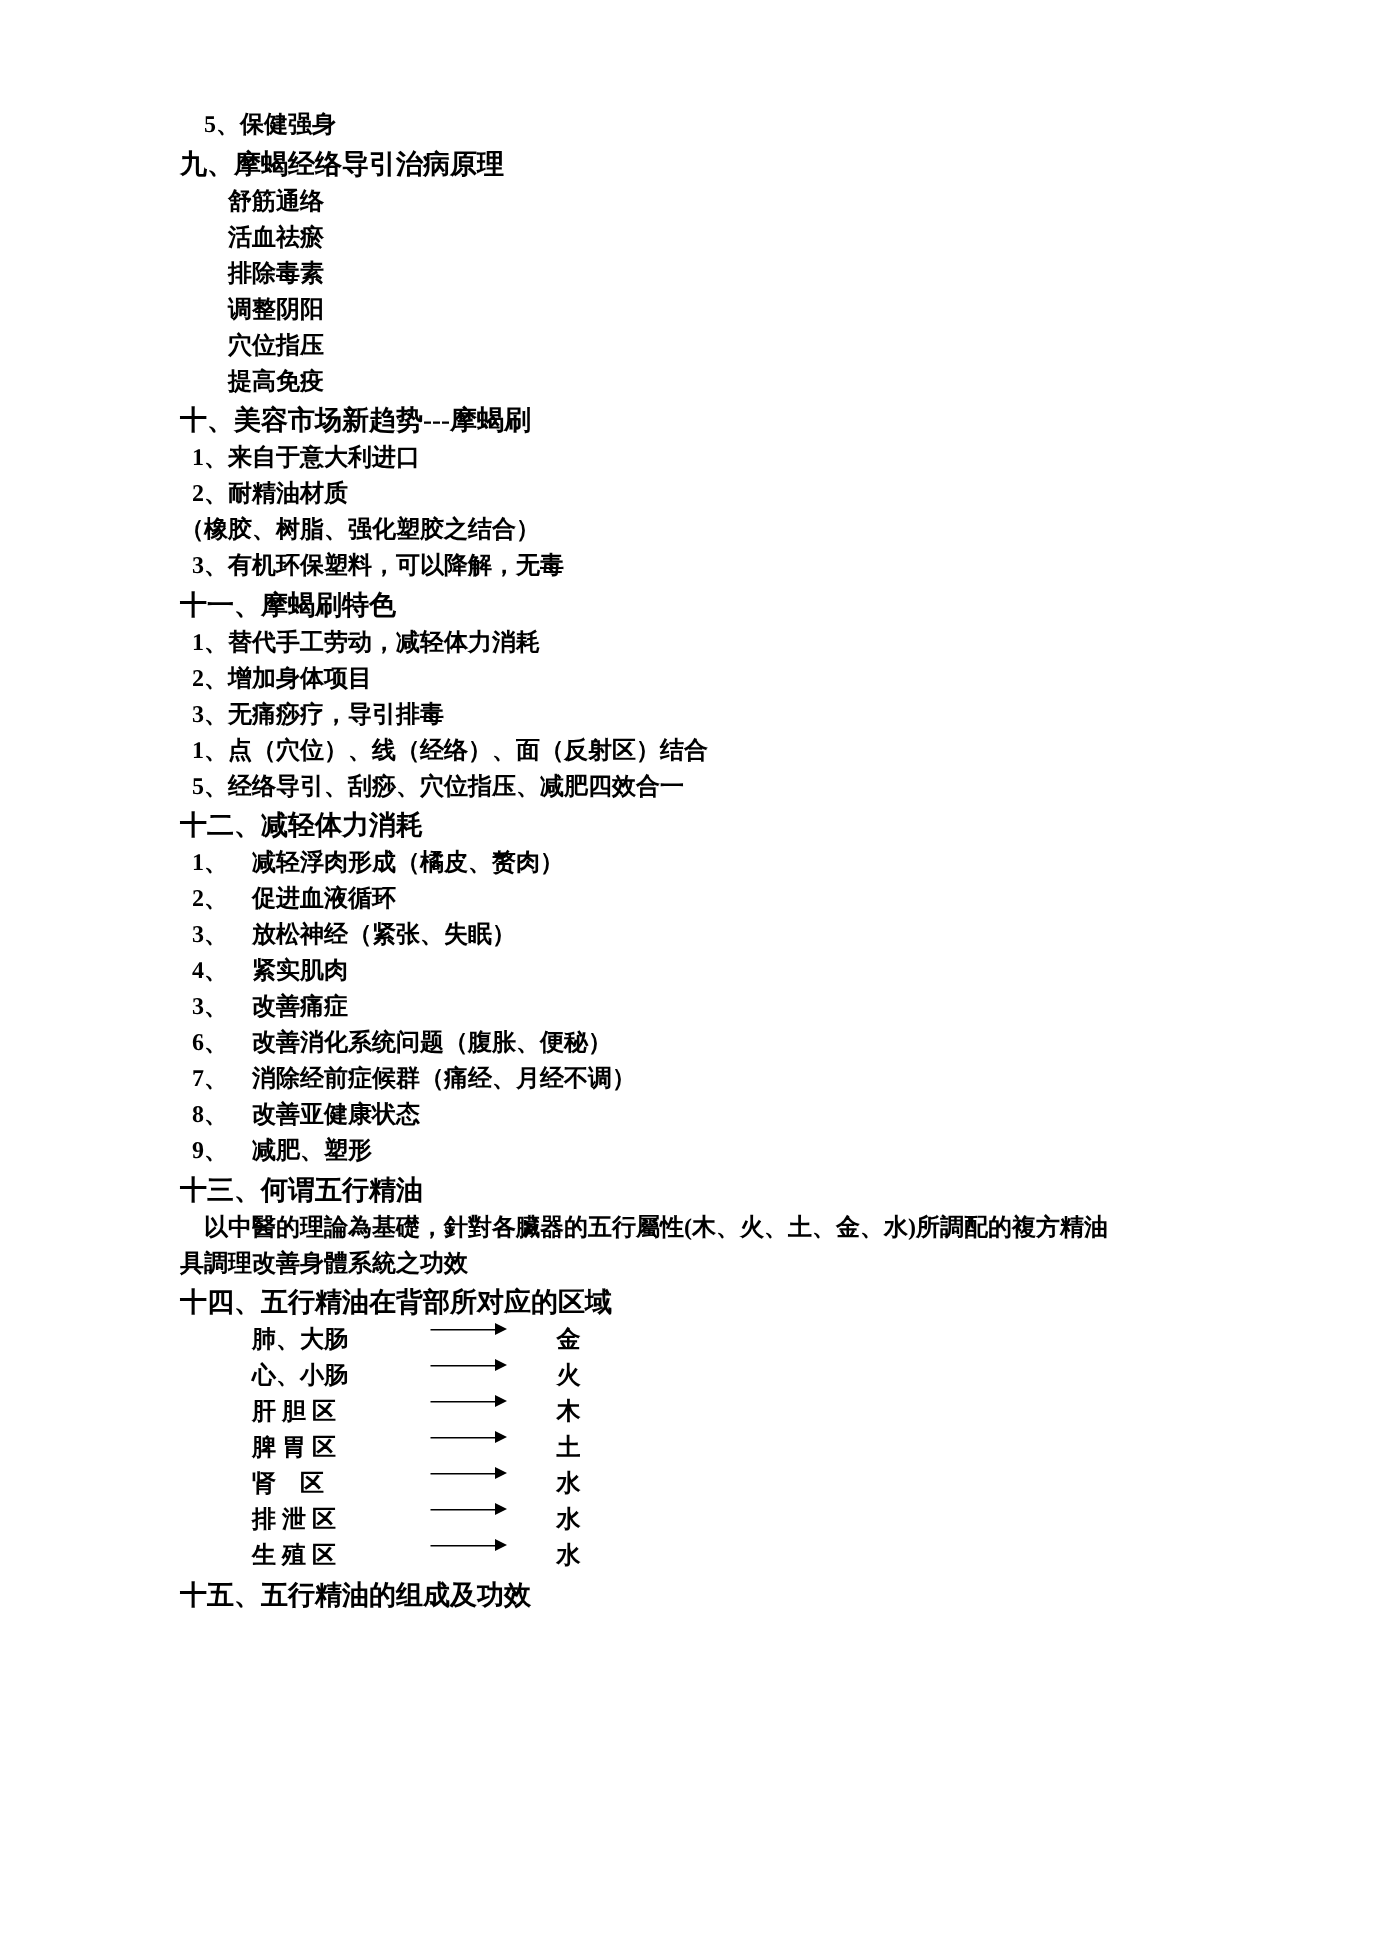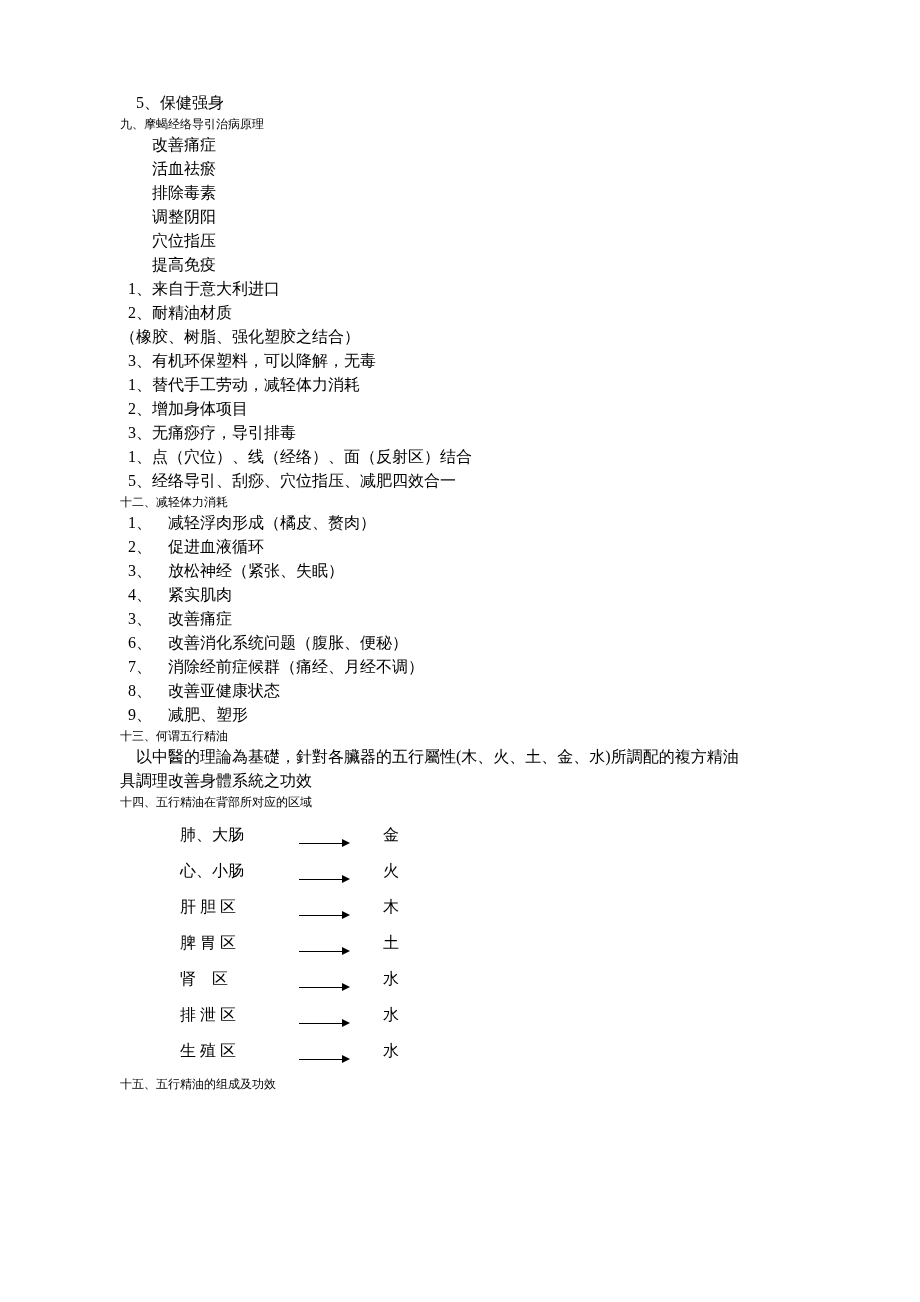--- a/index.html
+++ b/index.html
@@ -4,36 +4,37 @@
 <style>
   body {
     margin: 0;
     padding: 0;
     background: #ffffff;
     width: 920px;
     font-family: "SimSun", "宋体", serif;
     color: #000;
   }
   .page {
-    padding: 91px 120px 100px 120px;
+    padding: 72px 120px 100px 120px;
     font-size: 16px;
     line-height: 1.5;
+    font-weight: bold;
   }
   .line {
     white-space: pre;
     margin: 0;
     padding: 0;
   }
   .heading {
-    font-size: 12px;
+    font-size: 18px;
   }
   .arrow-row {
     display: flex;
-    align-items: flex-end;
-    margin: 12px;
+    align-items: flex-start;
+    margin: 0;
     padding: 0;
     padding-left: 3em;
     gap: 17px;
   }
   .arrow-label {
     white-space: pre;
     min-width: 6em;
   }
   .arrow {
     display: inline-flex;
@@ -60,32 +61,34 @@
   }
 </style>
 </head>
 <body>
 
 <div class="page">
 
   <p class="line">    <span>5、保健强身</span></p>
 
   <p class="line heading">九、摩蝎经络导引治病原理</p>
-  <p class="line">        <span>改善痛症</span></p>
+  <p class="line">        <span>舒筋通络</span></p>
   <p class="line">        <span>活血祛瘀</span></p>
   <p class="line">        <span>排除毒素</span></p>
   <p class="line">        <span>调整阴阳</span></p>
   <p class="line">        <span>穴位指压</span></p>
   <p class="line">        <span>提高免疫</span></p>
 
+  <p class="line heading">十、美容市场新趋势---摩蝎刷</p>
   <p class="line">  <span>1、来自于意大利进口</span></p>
   <p class="line">  <span>2、耐精油材质</span></p>
   <p class="line"><span>（橡胶、树脂、强化塑胶之结合）</span></p>
   <p class="line">  <span>3、有机环保塑料，可以降解，无毒</span></p>
 
+  <p class="line heading">十一、摩蝎刷特色</p>
   <p class="line">  <span>1、替代手工劳动，减轻体力消耗</span></p>
   <p class="line">  <span>2、增加身体项目</span></p>
   <p class="line">  <span>3、无痛痧疗，导引排毒</span></p>
   <p class="line">  <span>1、点（穴位）、线（经络）、面（反射区）结合</span></p>
   <p class="line">  <span>5、经络导引、刮痧、穴位指压、减肥四效合一</span></p>
 
   <p class="line heading">十二、减轻体力消耗</p>
   <p class="line">  <span>1、    减轻浮肉形成（橘皮、赘肉）</span></p>
   <p class="line">  <span>2、    促进血液循环</span></p>
   <p class="line">  <span>3、    放松神经（紧张、失眠）</span></p>

